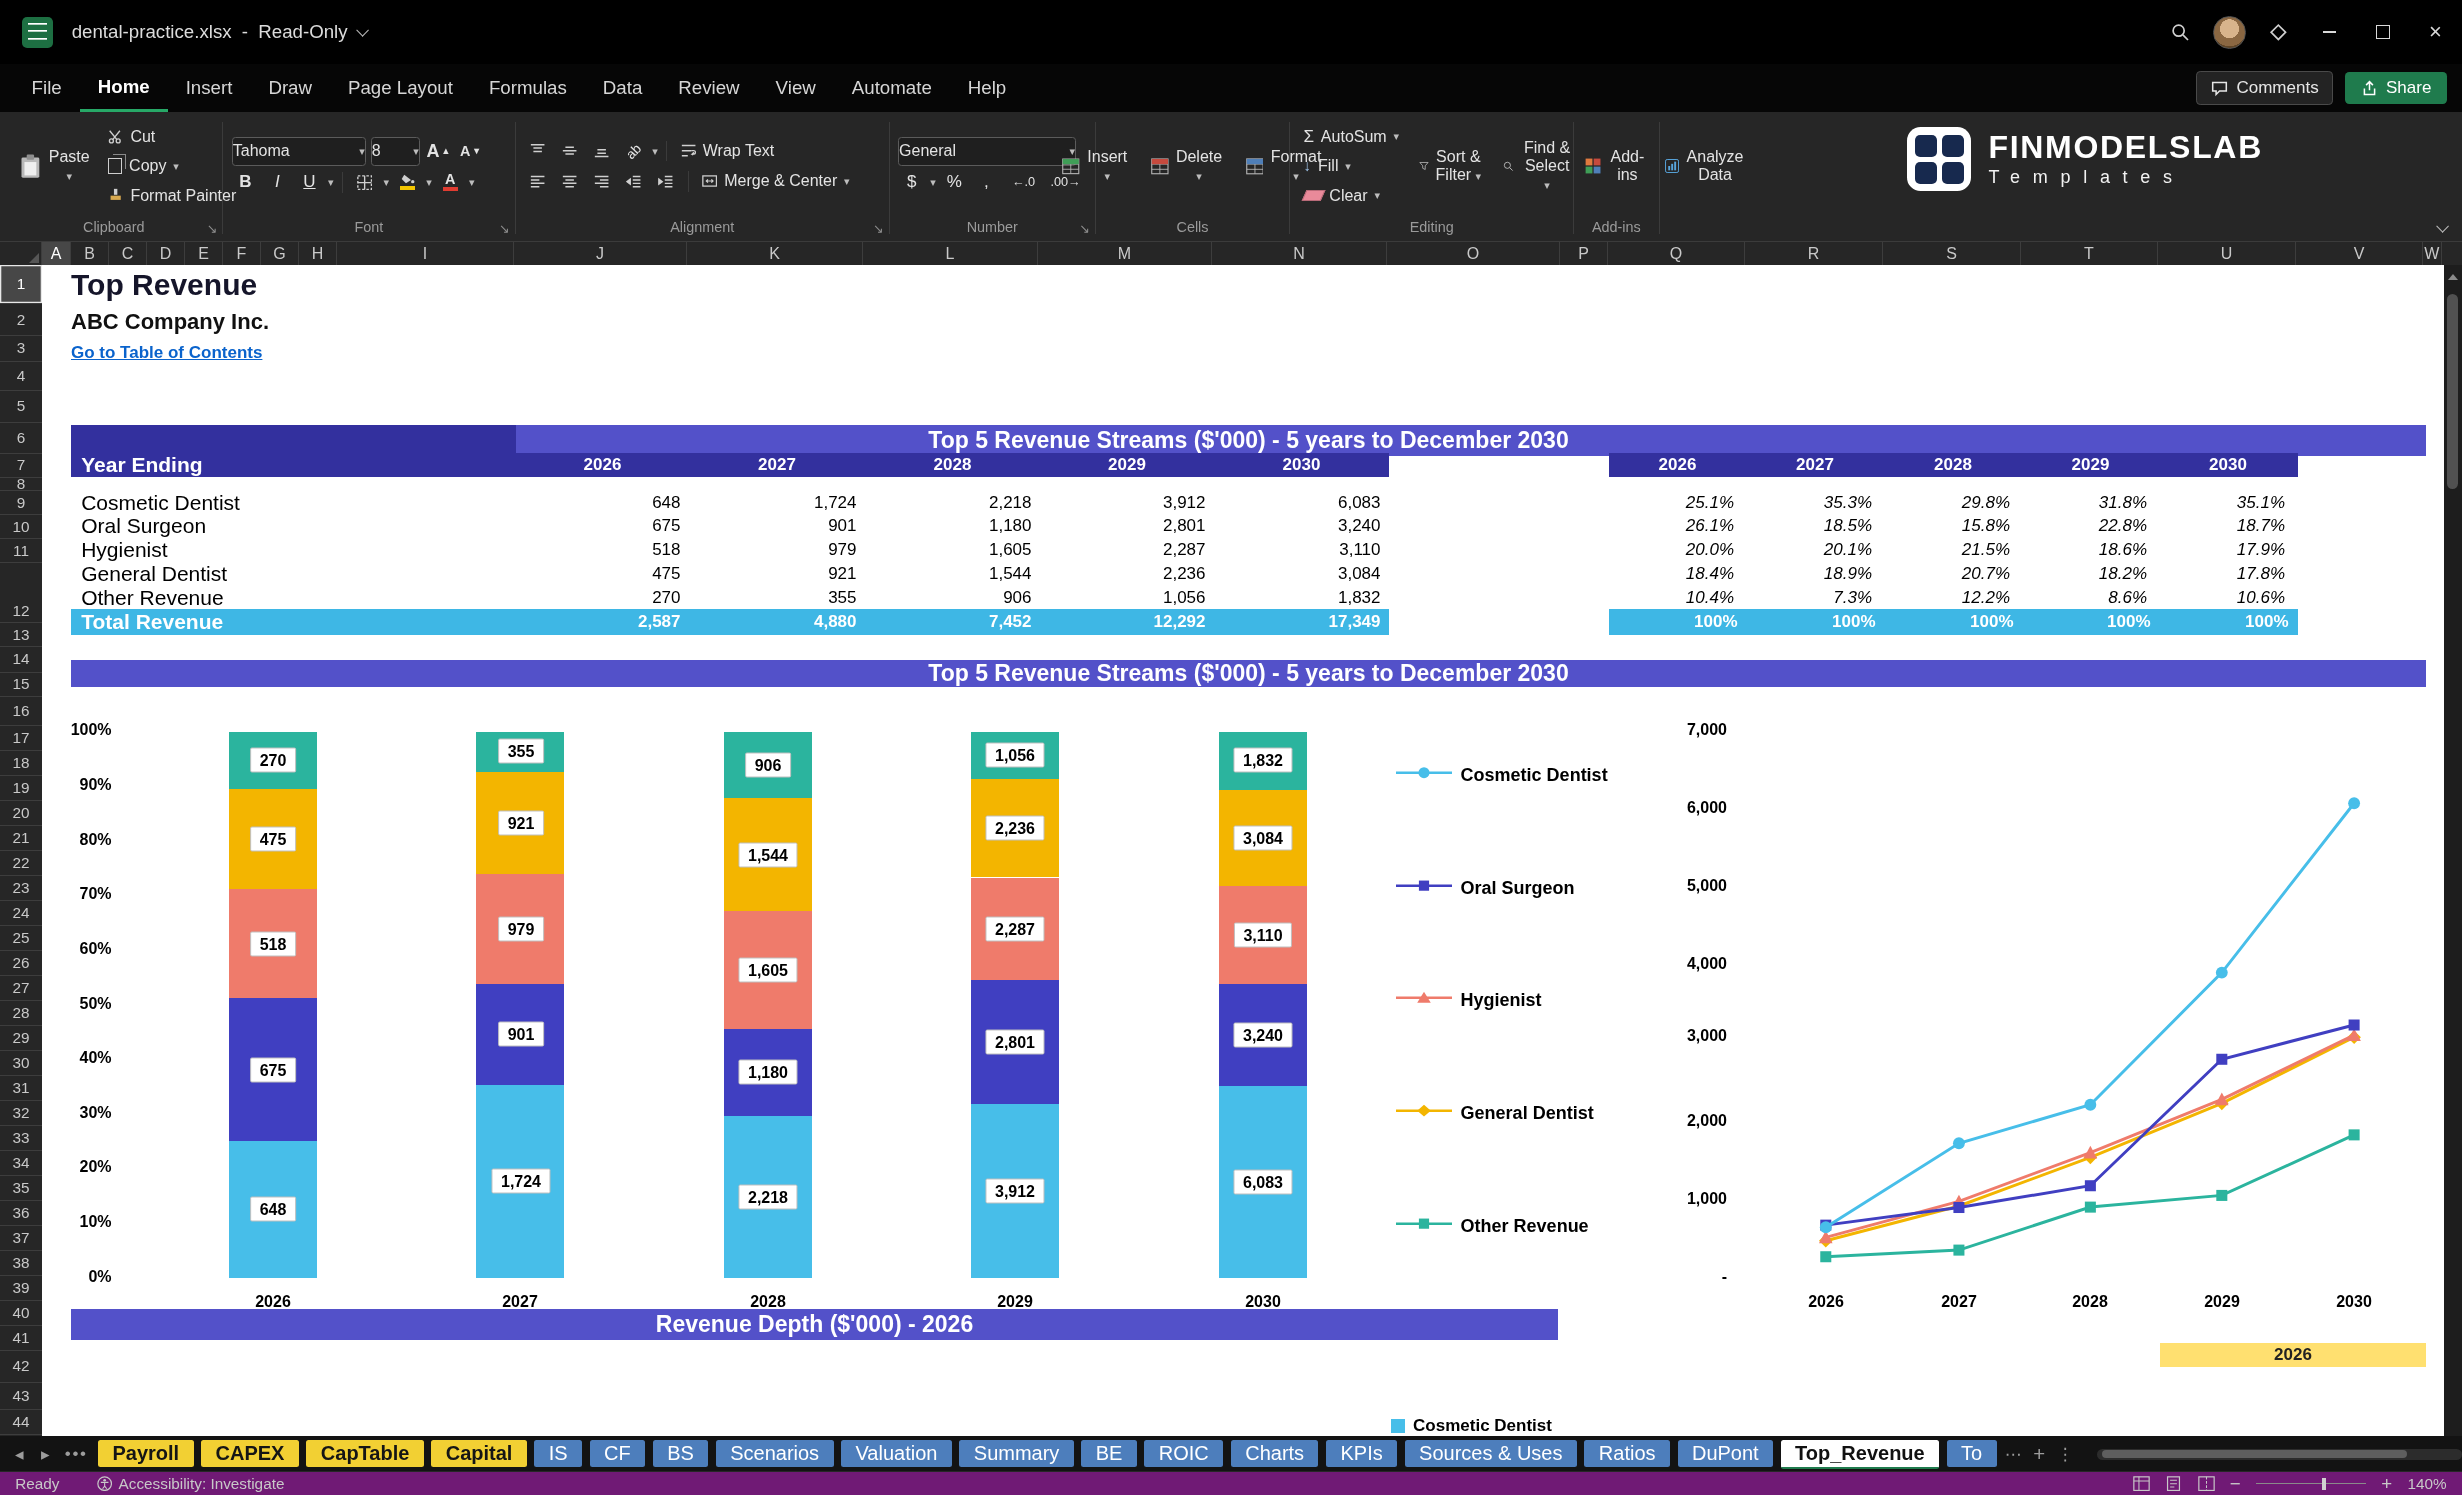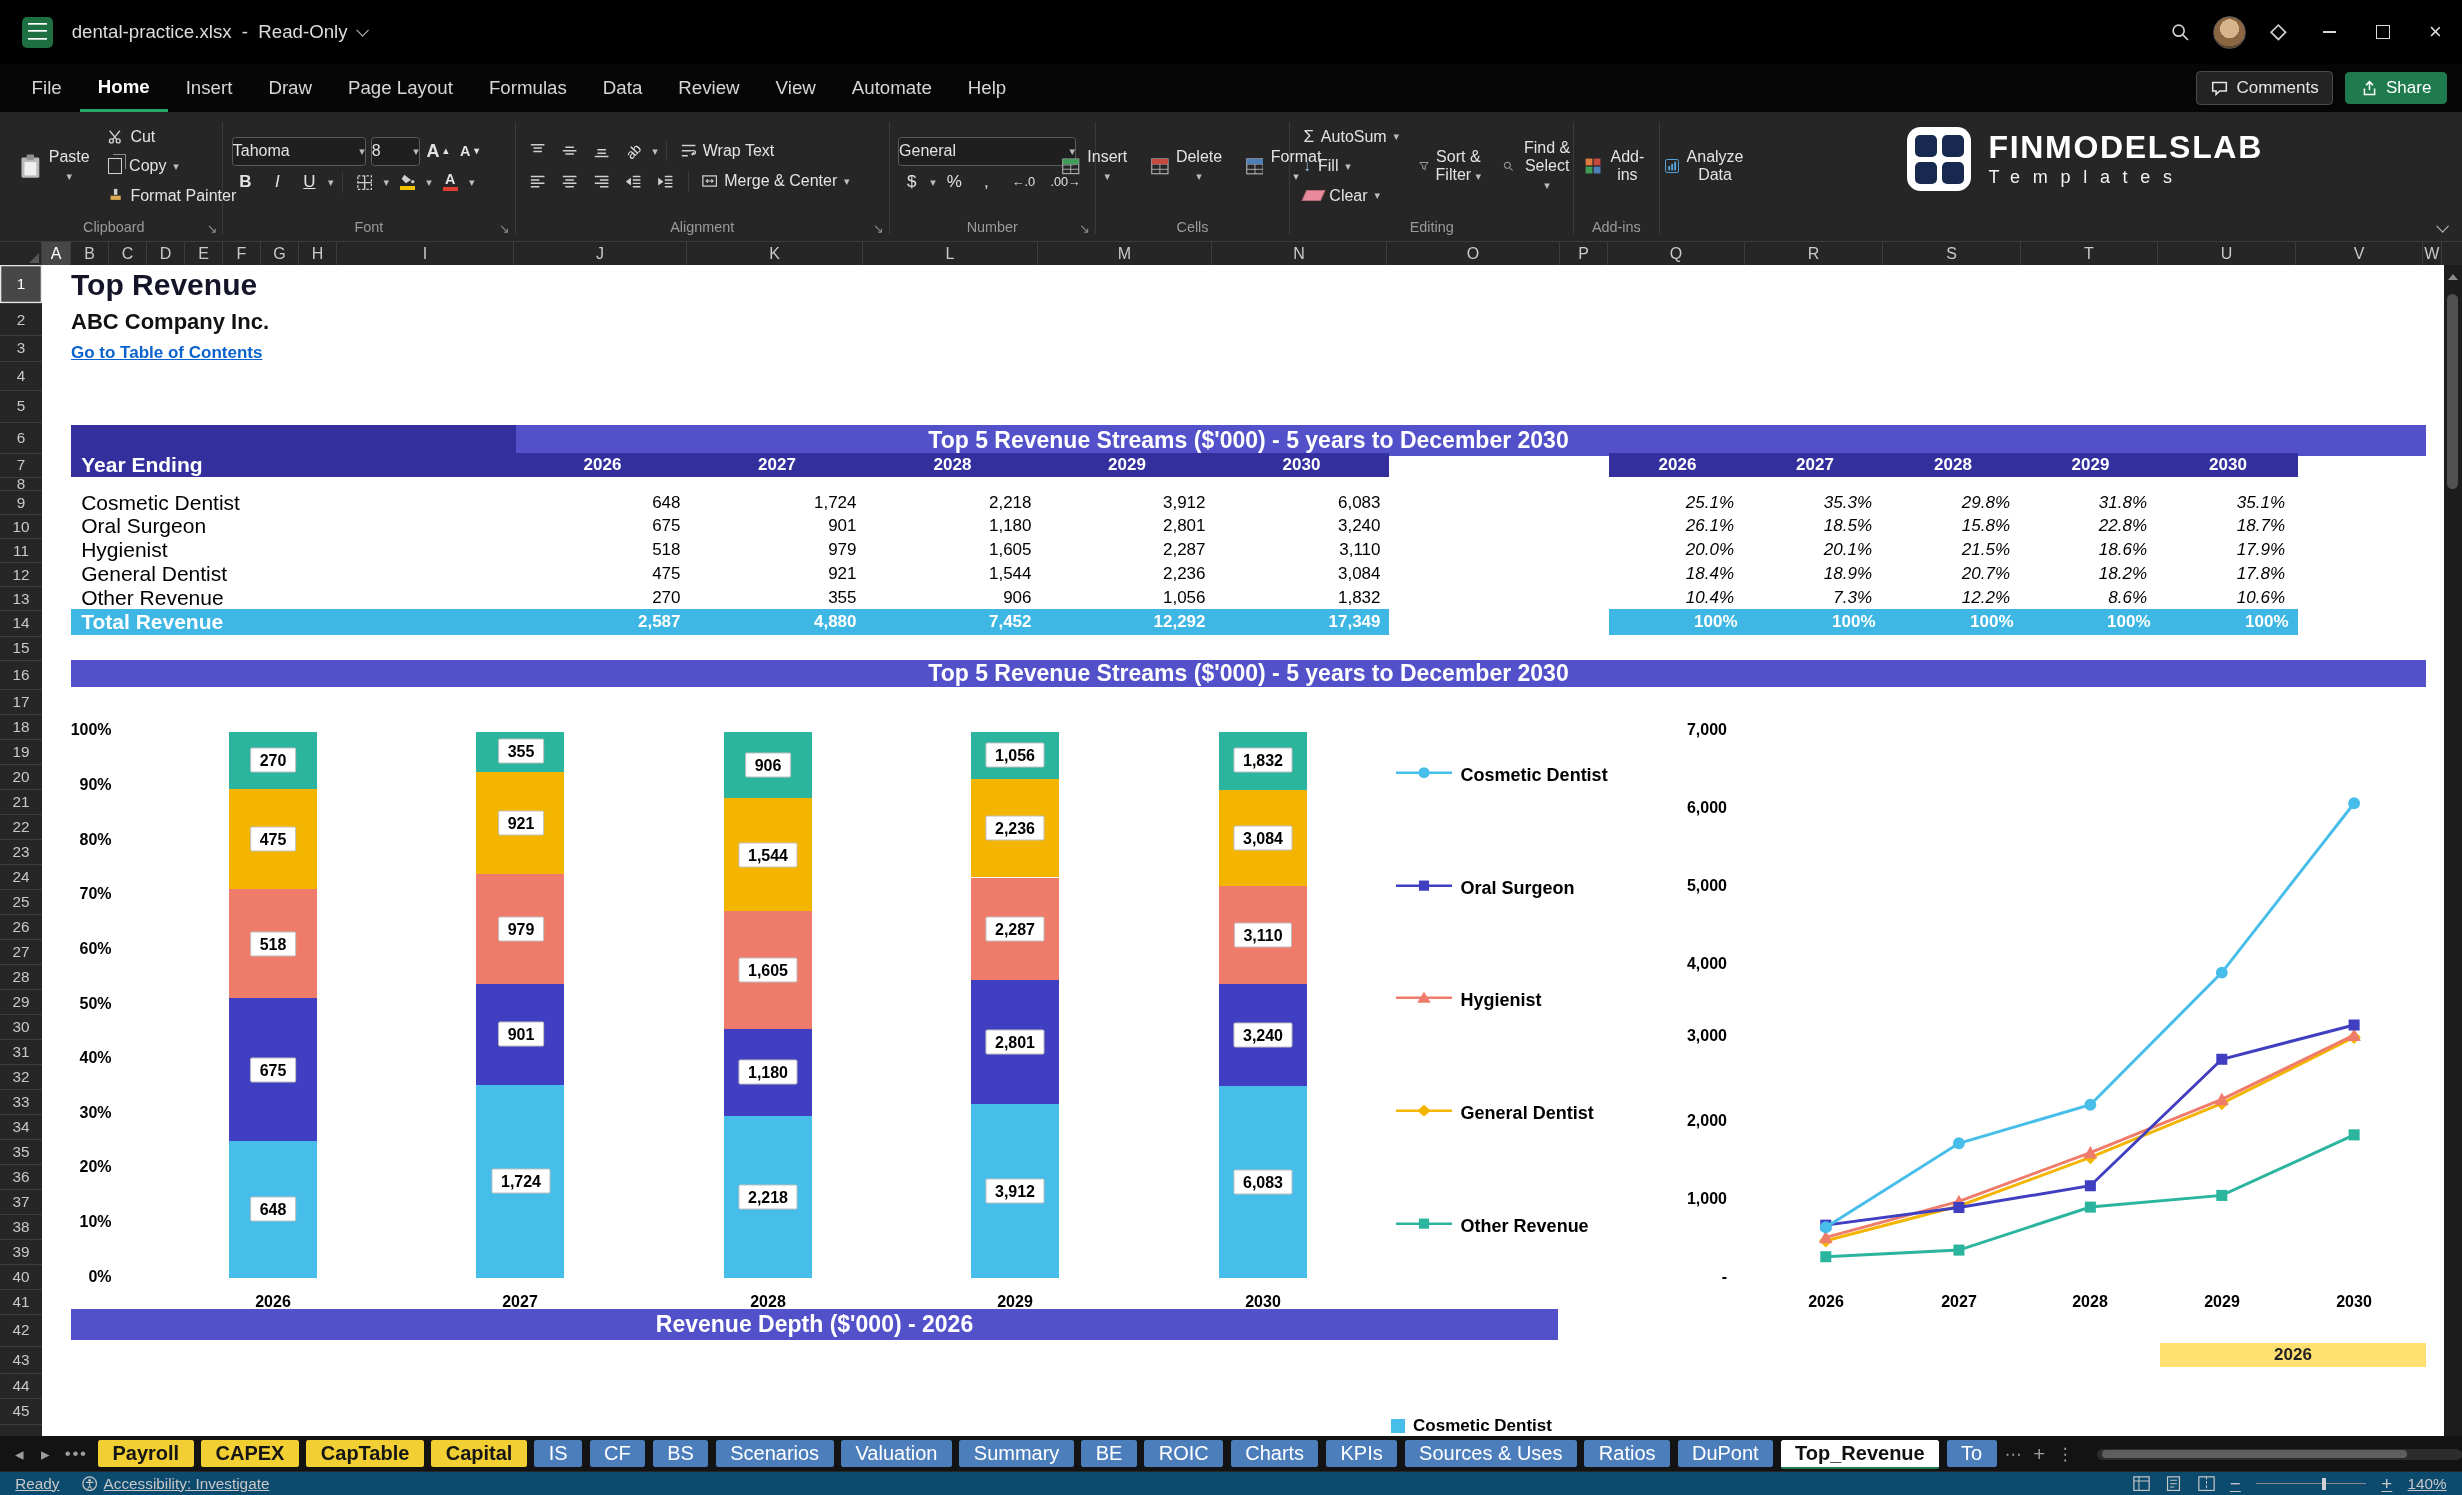--- a/index.html
+++ b/index.html
@@ -109,21 +109,21 @@
   .tabbar{position:absolute;left:0;top:1436px;width:2462px;height:36px;background:#131313;display:flex;align-items:center;gap:7.6px;padding-left:10.2px;box-sizing:border-box;color:#b5b5b5;}
   .navbtn{font-size:17px;color:#9c9c9c;width:22px;text-align:center;}
   .stab{height:27px;display:flex;align-items:center;padding:0 14.4px;font-size:20px;border-radius:2.5px;flex:0 0 auto;white-space:nowrap;}
   .stab.yellow{background:#f2d033;color:#151515;font-weight:bold;}
   .stab.blue{background:#4d7ebc;color:#fff;}
   .stab.active{background:#fff;color:#111;font-weight:bold;border-bottom:2.5px solid #1f7b4d;}
   .hscroll{width:437px;height:11px;border-radius:6px;background:#2c2c2c;position:relative;margin-left:15.3px;}
   .hthumb{position:absolute;left:5.1px;top:1.7px;height:7.6px;width:305px;background:#5e5e5e;border-radius:4.2px;}
 
   
-  .statusbar{position:absolute;left:0;top:1471px;width:2462px;height:24px;background:#0c4a6e;border-top:0.8px solid #262626;display:flex;align-items:center;font-size:15.3px;color:#c8c8c8;padding:0 15.3px;box-sizing:border-box;gap:22px;text-decoration:underline;}
+  .statusbar{position:absolute;left:0;top:1471px;width:2462px;height:24px;background:#701a75;border-top:0.8px solid #262626;display:flex;align-items:center;font-size:15.3px;color:#c8c8c8;padding:0 15.3px;box-sizing:border-box;gap:37px;}
   .sb-right{margin-left:auto;display:flex;align-items:center;gap:15.3px;}
   .zoomtrack{width:110px;height:1.7px;background:#8a8a8a;position:relative;}
   .zoomthumb{position:absolute;left:60%;top:-5.1px;width:4.2px;height:12px;background:#d0d0d0;}
   .accwrap{display:flex;align-items:center;gap:6.8px;}
 </style>
 </head>
 <body>
 
 <div id="app">
 
@@ -533,21 +533,21 @@
         <div class="rn" style="height: 32px;">2</div>
         <div class="rn" style="height: 25.5px;">3</div>
         <div class="rn" style="height: 29px;">4</div>
         <div class="rn" style="height: 32px;">5</div>
         <div class="rn" style="height: 31px;">6</div>
         <div class="rn" style="height: 24px;">7</div>
         <div class="rn" style="height: 13.6px;">8</div>
         <div class="rn" style="height: 24px;">9</div>
         <div class="rn" style="height: 24px;">10</div>
         <div class="rn" style="height: 24px;">11</div>
-        <div class="rn" style="height: 24px;">12</div>
+        <div class="rn" style="height: 24px; margin-top: 36px;">12</div>
         <div class="rn" style="height: 24px;">13</div>
         <div class="rn" style="height: 25.5px;">14</div>
         <div class="rn" style="height: 24px;">15</div>
         <div class="rn" style="height: 29px;">16</div>
         <div class="rn" style="height: 25px;">17</div>
         <div class="rn" style="height: 25px;">18</div>
         <div class="rn" style="height: 25px;">19</div>
         <div class="rn" style="height: 25px;">20</div>
         <div class="rn" style="height: 25px;">21</div>
         <div class="rn" style="height: 25px;">22</div>

